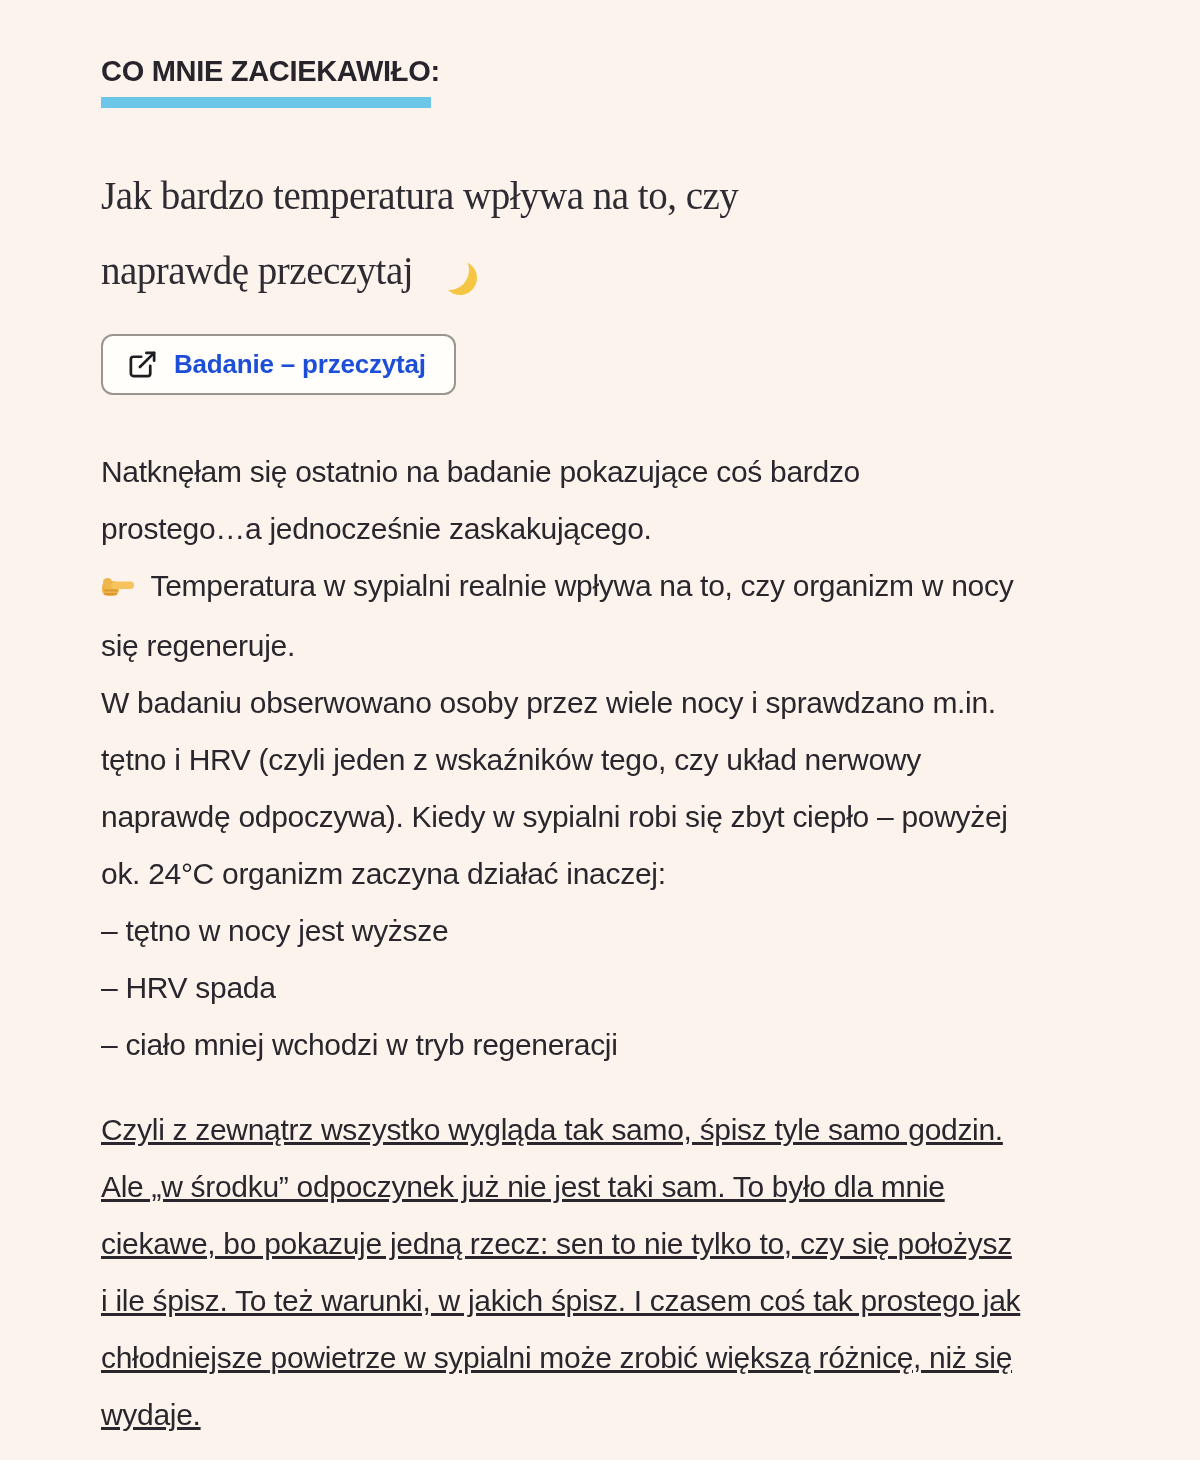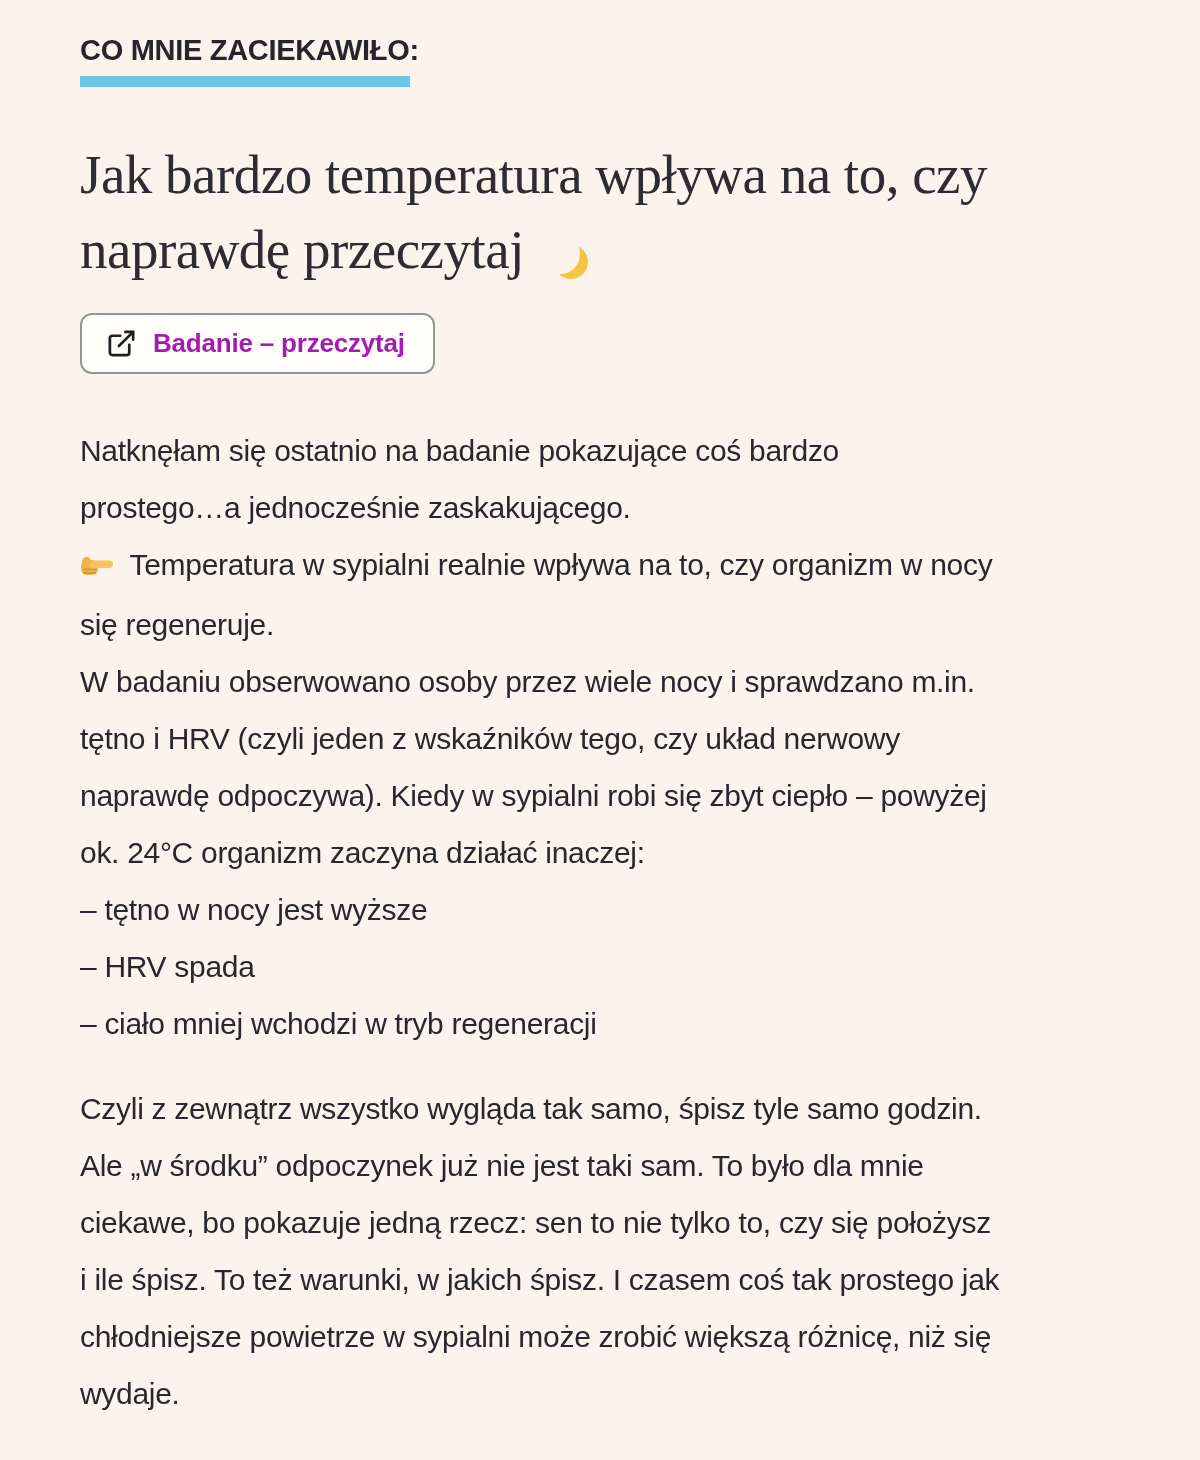--- a/index.html
+++ b/index.html
@@ -13,40 +13,41 @@
     --btn-bg:#fffefb;
   }
   *{box-sizing:border-box;margin:0;padding:0;}
   html,body{width:1200px;height:1460px;overflow:hidden;}
   body{
     background:var(--bg);
     font-family:"Liberation Sans","DejaVu Sans",sans-serif;
     color:var(--ink);
   }
   .content{
-    padding:35px 78px 0 80px;
+    padding:56px 78px 0 80px;
+    margin-left:21px;
   }
   .eyebrow{
     font-size:29px;
     font-weight:700;
     letter-spacing:-0.3px;
     color:#27242b;
     line-height:1.1;
   }
   .accent-bar{
     width:330px;
     height:11px;
     background:var(--accent);
     margin-top:9px;
   }
   .title{
     margin-top:50px;
     font-family:"Liberation Serif","DejaVu Serif",serif;
     font-weight:400;
-    font-size:55px;
+    font-size:39px;
     line-height:75px;
     letter-spacing:-0.5px;
     color:var(--title-ink);
   }
   .moon{
     display:inline-block;
     width:40px;
     height:40px;
     border-radius:50%;
     box-shadow:11px 8px 0 -3px var(--moon);
@@ -57,38 +58,39 @@
     display:inline-flex;
     align-items:center;
     gap:16px;
     margin-top:26px;
     padding:13px 28px 13px 24px;
     background:var(--btn-bg);
     border:2px solid var(--btn-border);
     border-radius:12px;
     font-size:26px;
     font-weight:700;
-    color:#a21caf;
+    color:#1d4ed8;
     cursor:pointer;
     font-family:inherit;
     letter-spacing:-0.2px;
   }
   .cta-button svg{display:block;}
   .article{
     margin-top:48px;
     max-width:1045px;
   }
   .article p{
     font-size:30px;
     line-height:57px;
     letter-spacing:-0.3px;
     color:var(--ink);
   }
   .article p + p{
     margin-top:28px;
+    text-decoration:underline;
   }
   .hand-icon{
     display:inline-block;
     margin-right:8px;
     vertical-align:-3px;
   }
 </style>
 </head>
 <body>
 

